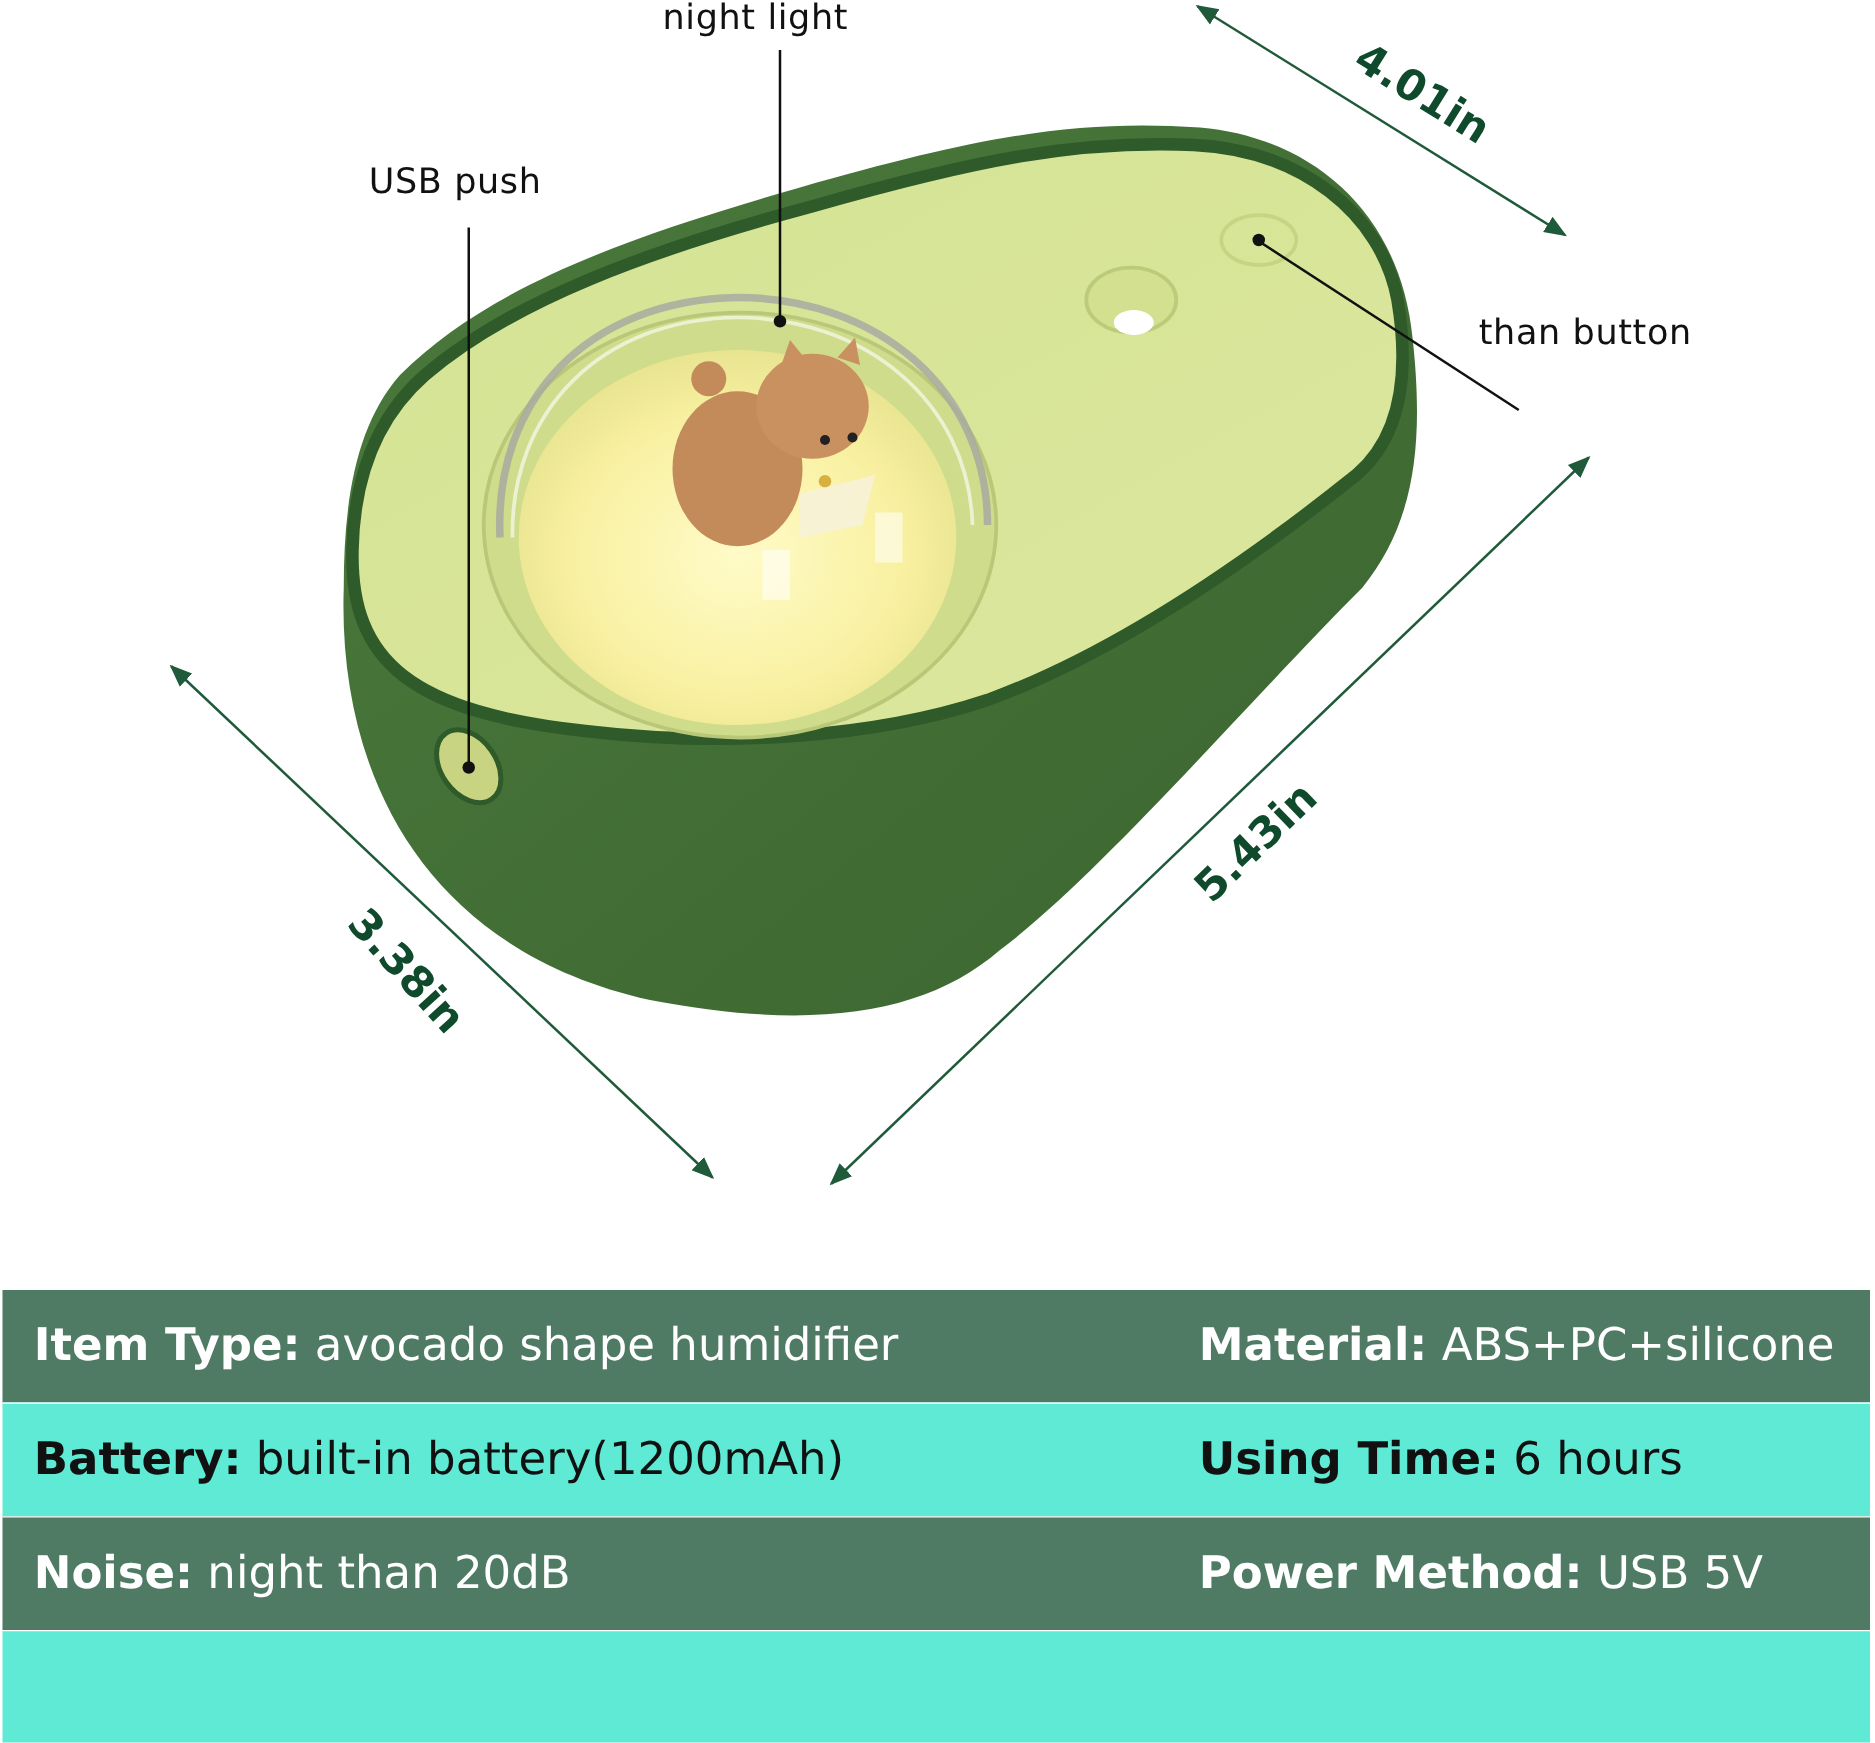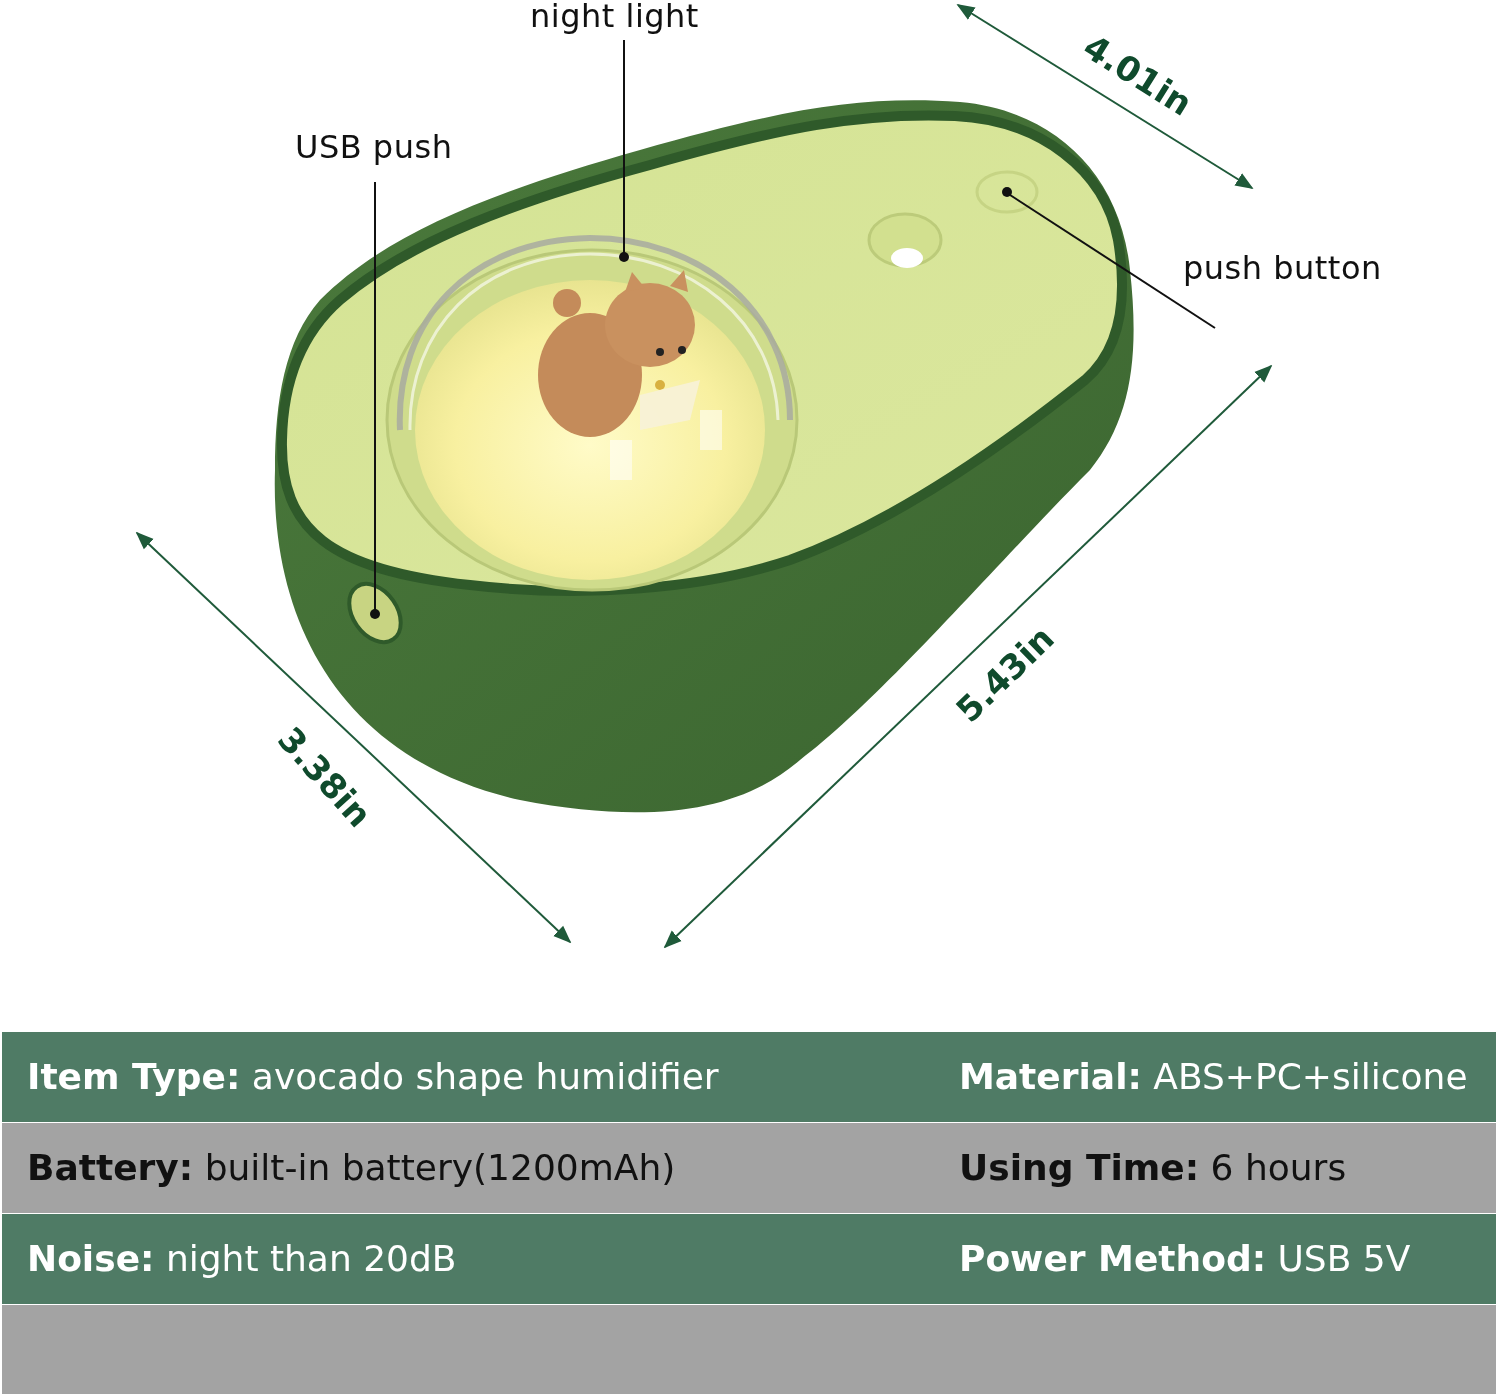--- a/index.html
+++ b/index.html
@@ -1,27 +1,27 @@
 <!DOCTYPE html>
 <html><head>
 <meta charset="utf-8">
 <style>
   html, body { margin: 0; padding: 0; background: #ffffff; }
   body { width: 1500px; height: 1394px; position: relative; overflow: hidden;
          font-family: "DejaVu Sans", "Liberation Sans", sans-serif; }
   .canvas { position: absolute; left: 0; top: 0; width: 1500px; height: 1000px; }
   .canvas svg { position: absolute; left: 0; top: 0; }
-  .callout { position: absolute; font-size: 32px; color: #111; font-weight: normal;
+  .callout { position: absolute; font-size: 28px; color: #111; font-weight: normal;
              letter-spacing: 0.5px; white-space: nowrap; line-height: 1; }
   .dim { position: absolute; font-size: 34px; font-weight: bold; color: #0f4a2c;
          white-space: nowrap; line-height: 1; transform-origin: center center; }
   .spec-table { position: absolute; left: 2px; top: 1032px; width: 1494px; }
   .spec-row { height: 90px; display: flex; align-items: center; }
   .spec-row.green { background: #4f7b65; color: #ffffff; }
-  .spec-row.grey { background: #a3a3a3; color: #111111; }
+  .spec-row.grey { background: #5eead4; color: #111111; }
   .spec-row + .spec-row { border-top: 1px solid #ffffff; }
   .cell { font-size: 36px; white-space: nowrap; line-height: 1; }
   .cell.left { position: absolute; left: 25px; }
   .cell.right { position: absolute; left: 957px; }
   .cell .k { font-weight: bold; text-align: center; }
   .spec-row { position: relative; }
 </style>
 </head>
 <body>
 
@@ -91,21 +91,21 @@
     <line x1="1007" y1="193" x2="1215" y2="328" stroke="#111" stroke-width="2"></line>
     <circle cx="1007" cy="192" r="5" fill="#111"></circle>
 
     <line x1="958" y1="5" x2="1252" y2="188" stroke="#1f5a3a" stroke-width="2" marker-start="url(#arr)" marker-end="url(#arr)"></line>
     <line x1="137" y1="533" x2="570" y2="942" stroke="#1f5a3a" stroke-width="2" marker-start="url(#arr)" marker-end="url(#arr)"></line>
     <line x1="665" y1="947" x2="1271" y2="366" stroke="#1f5a3a" stroke-width="2" marker-start="url(#arr)" marker-end="url(#arr)"></line>
   </svg>
 
   <div class="callout" style="left:530px; top:0px;">night light</div>
   <div class="callout" style="left:295px; top:131px;">USB push</div>
-  <div class="callout" style="left:1183px; top:252px;">push button</div>
+  <div class="callout" style="left:1183px; top:252px;">than button</div>
 
   <div class="dim" style="left:1078px; top:58px; transform: rotate(32deg);">4.01in</div>
   <div class="dim" style="left:265px; top:760px; transform: rotate(48deg);">3.38in</div>
   <div class="dim" style="left:945px; top:657px; transform: rotate(-44deg);">5.43in</div>
 </div>
 
 <div class="spec-table">
   <div class="spec-row green">
     <div class="cell left"><span class="k">Item Type:</span><span> avocado shape humidifier</span></div>
     <div class="cell right"><span class="k">Material:</span><span> ABS+PC+silicone</span></div>

